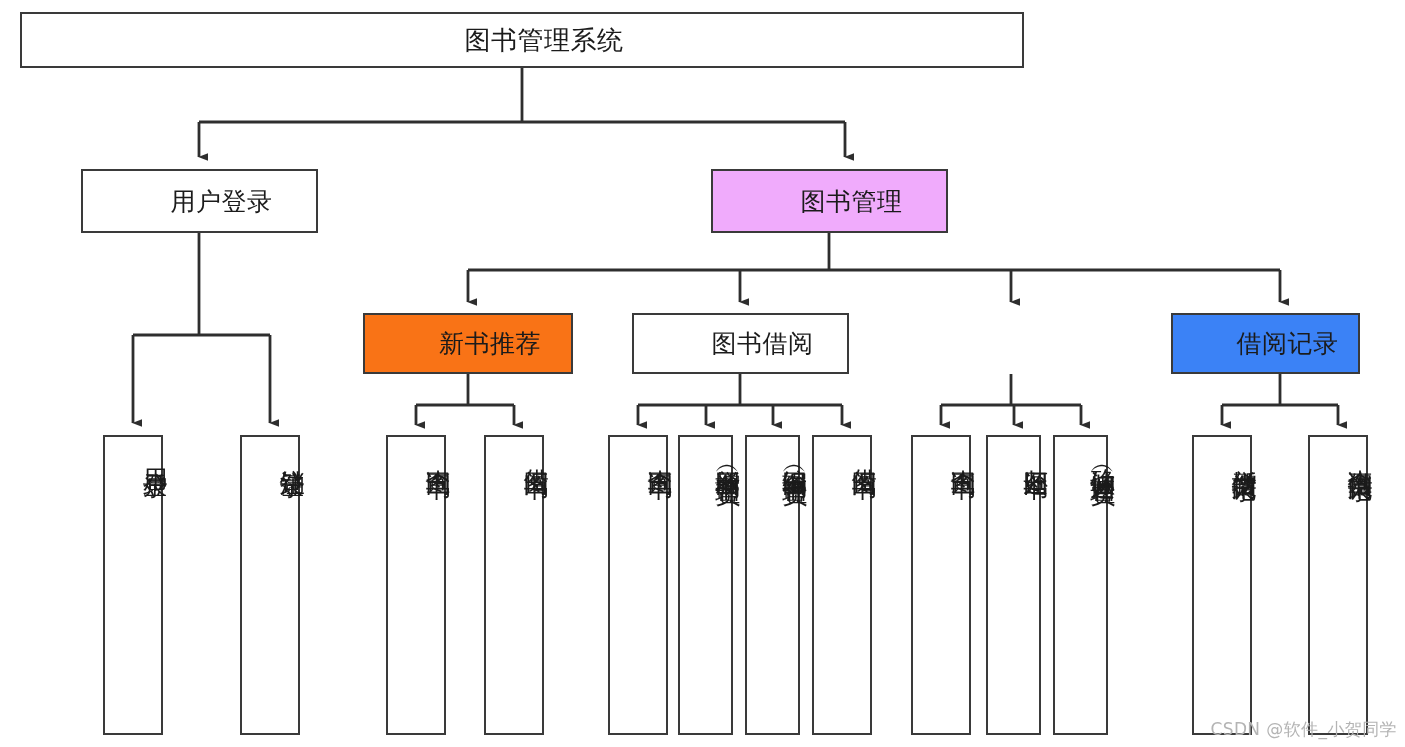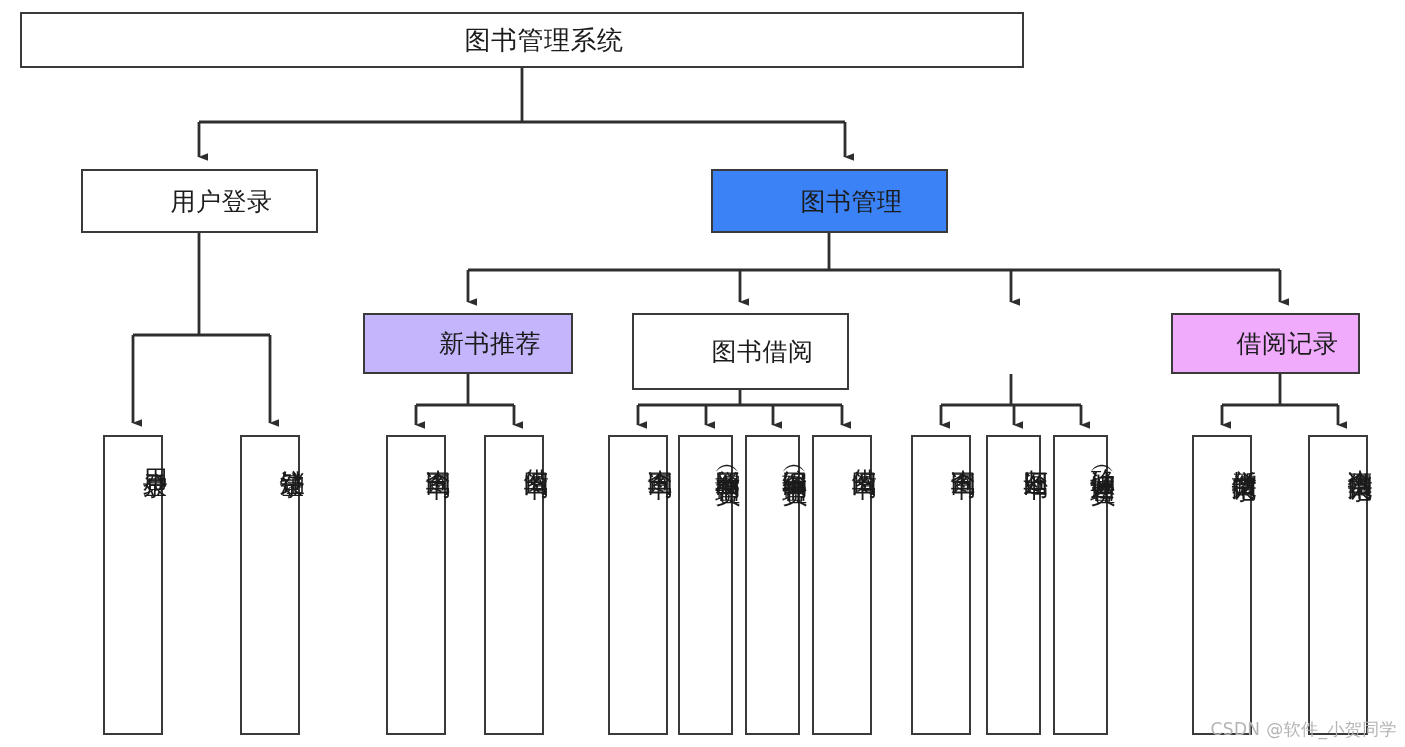--- a/index.html
+++ b/index.html
@@ -132,31 +132,31 @@
     </g>
   </svg>
 
   <div class="node root horizontal" id="node-root" style="left: 20px; top: 12px; width: 1004px; height: 56px; background: rgb(255, 255, 255); border-color: rgb(58, 58, 58); color: rgb(27, 27, 27);">
     <span class="node-label">图书管理系统</span>
   </div>
 
   <div class="node horizontal" id="node-l1-0" style="left: 81px; top: 169px; width: 237px; height: 64px; background: rgb(255, 255, 255); border-color: rgb(58, 58, 58); color: rgb(27, 27, 27);">
     <span class="node-label">用户登录</span>
   </div>
-  <div class="node horizontal" id="node-l1-1" style="left: 711px; top: 169px; width: 237px; height: 64px; background: #3b82f6; border-color: rgb(58, 58, 58); color: rgb(27, 27, 27);">
+  <div class="node horizontal" id="node-l1-1" style="left: 711px; top: 169px; width: 237px; height: 64px; background: #f0abfc; border-color: rgb(58, 58, 58); color: rgb(27, 27, 27);">
     <span class="node-label">图书管理</span>
   </div>
 
-  <div class="node horizontal" id="node-l2-0" style="left: 363px; top: 313px; width: 210px; height: 61px; background: #c4b5fd; border-color: rgb(58, 58, 58); color: rgb(27, 27, 27);">
+  <div class="node horizontal" id="node-l2-0" style="left: 363px; top: 313px; width: 210px; height: 61px; background: #f97316; border-color: rgb(58, 58, 58); color: rgb(27, 27, 27);">
     <span class="node-label">新书推荐</span>
   </div>
-  <div class="node horizontal" id="node-l2-1" style="left: 632px; top: 313px; width: 217px; height: 77px; background: rgb(255, 255, 255); border-color: rgb(58, 58, 58); color: rgb(27, 27, 27);">
+  <div class="node horizontal" id="node-l2-1" style="left: 632px; top: 313px; width: 217px; height: 61px; background: rgb(255, 255, 255); border-color: rgb(58, 58, 58); color: rgb(27, 27, 27);">
     <span class="node-label">图书借阅</span>
   </div>
-  <div class="node horizontal" id="node-l2-3" style="left: 1171px; top: 313px; width: 189px; height: 61px; background: #f0abfc; border-color: rgb(58, 58, 58); color: rgb(27, 27, 27);">
+  <div class="node horizontal" id="node-l2-3" style="left: 1171px; top: 313px; width: 189px; height: 61px; background: #3b82f6; border-color: rgb(58, 58, 58); color: rgb(27, 27, 27);">
     <span class="node-label">借阅记录</span>
   </div>
 
   <div class="node vertical" id="node-leaf-0" style="left: 103px; top: 435px; width: 60px; height: 300px; background: rgb(255, 255, 255); border-color: rgb(58, 58, 58); color: rgb(27, 27, 27);">
     <span class="node-label">用户登录</span>
   </div>
   <div class="node vertical" id="node-leaf-1" style="left: 240px; top: 435px; width: 60px; height: 300px; background: rgb(255, 255, 255); border-color: rgb(58, 58, 58); color: rgb(27, 27, 27);">
     <span class="node-label">注销登录</span>
   </div>
   <div class="node vertical" id="node-leaf-2" style="left: 386px; top: 435px; width: 60px; height: 300px; background: rgb(255, 255, 255); border-color: rgb(58, 58, 58); color: rgb(27, 27, 27);">

